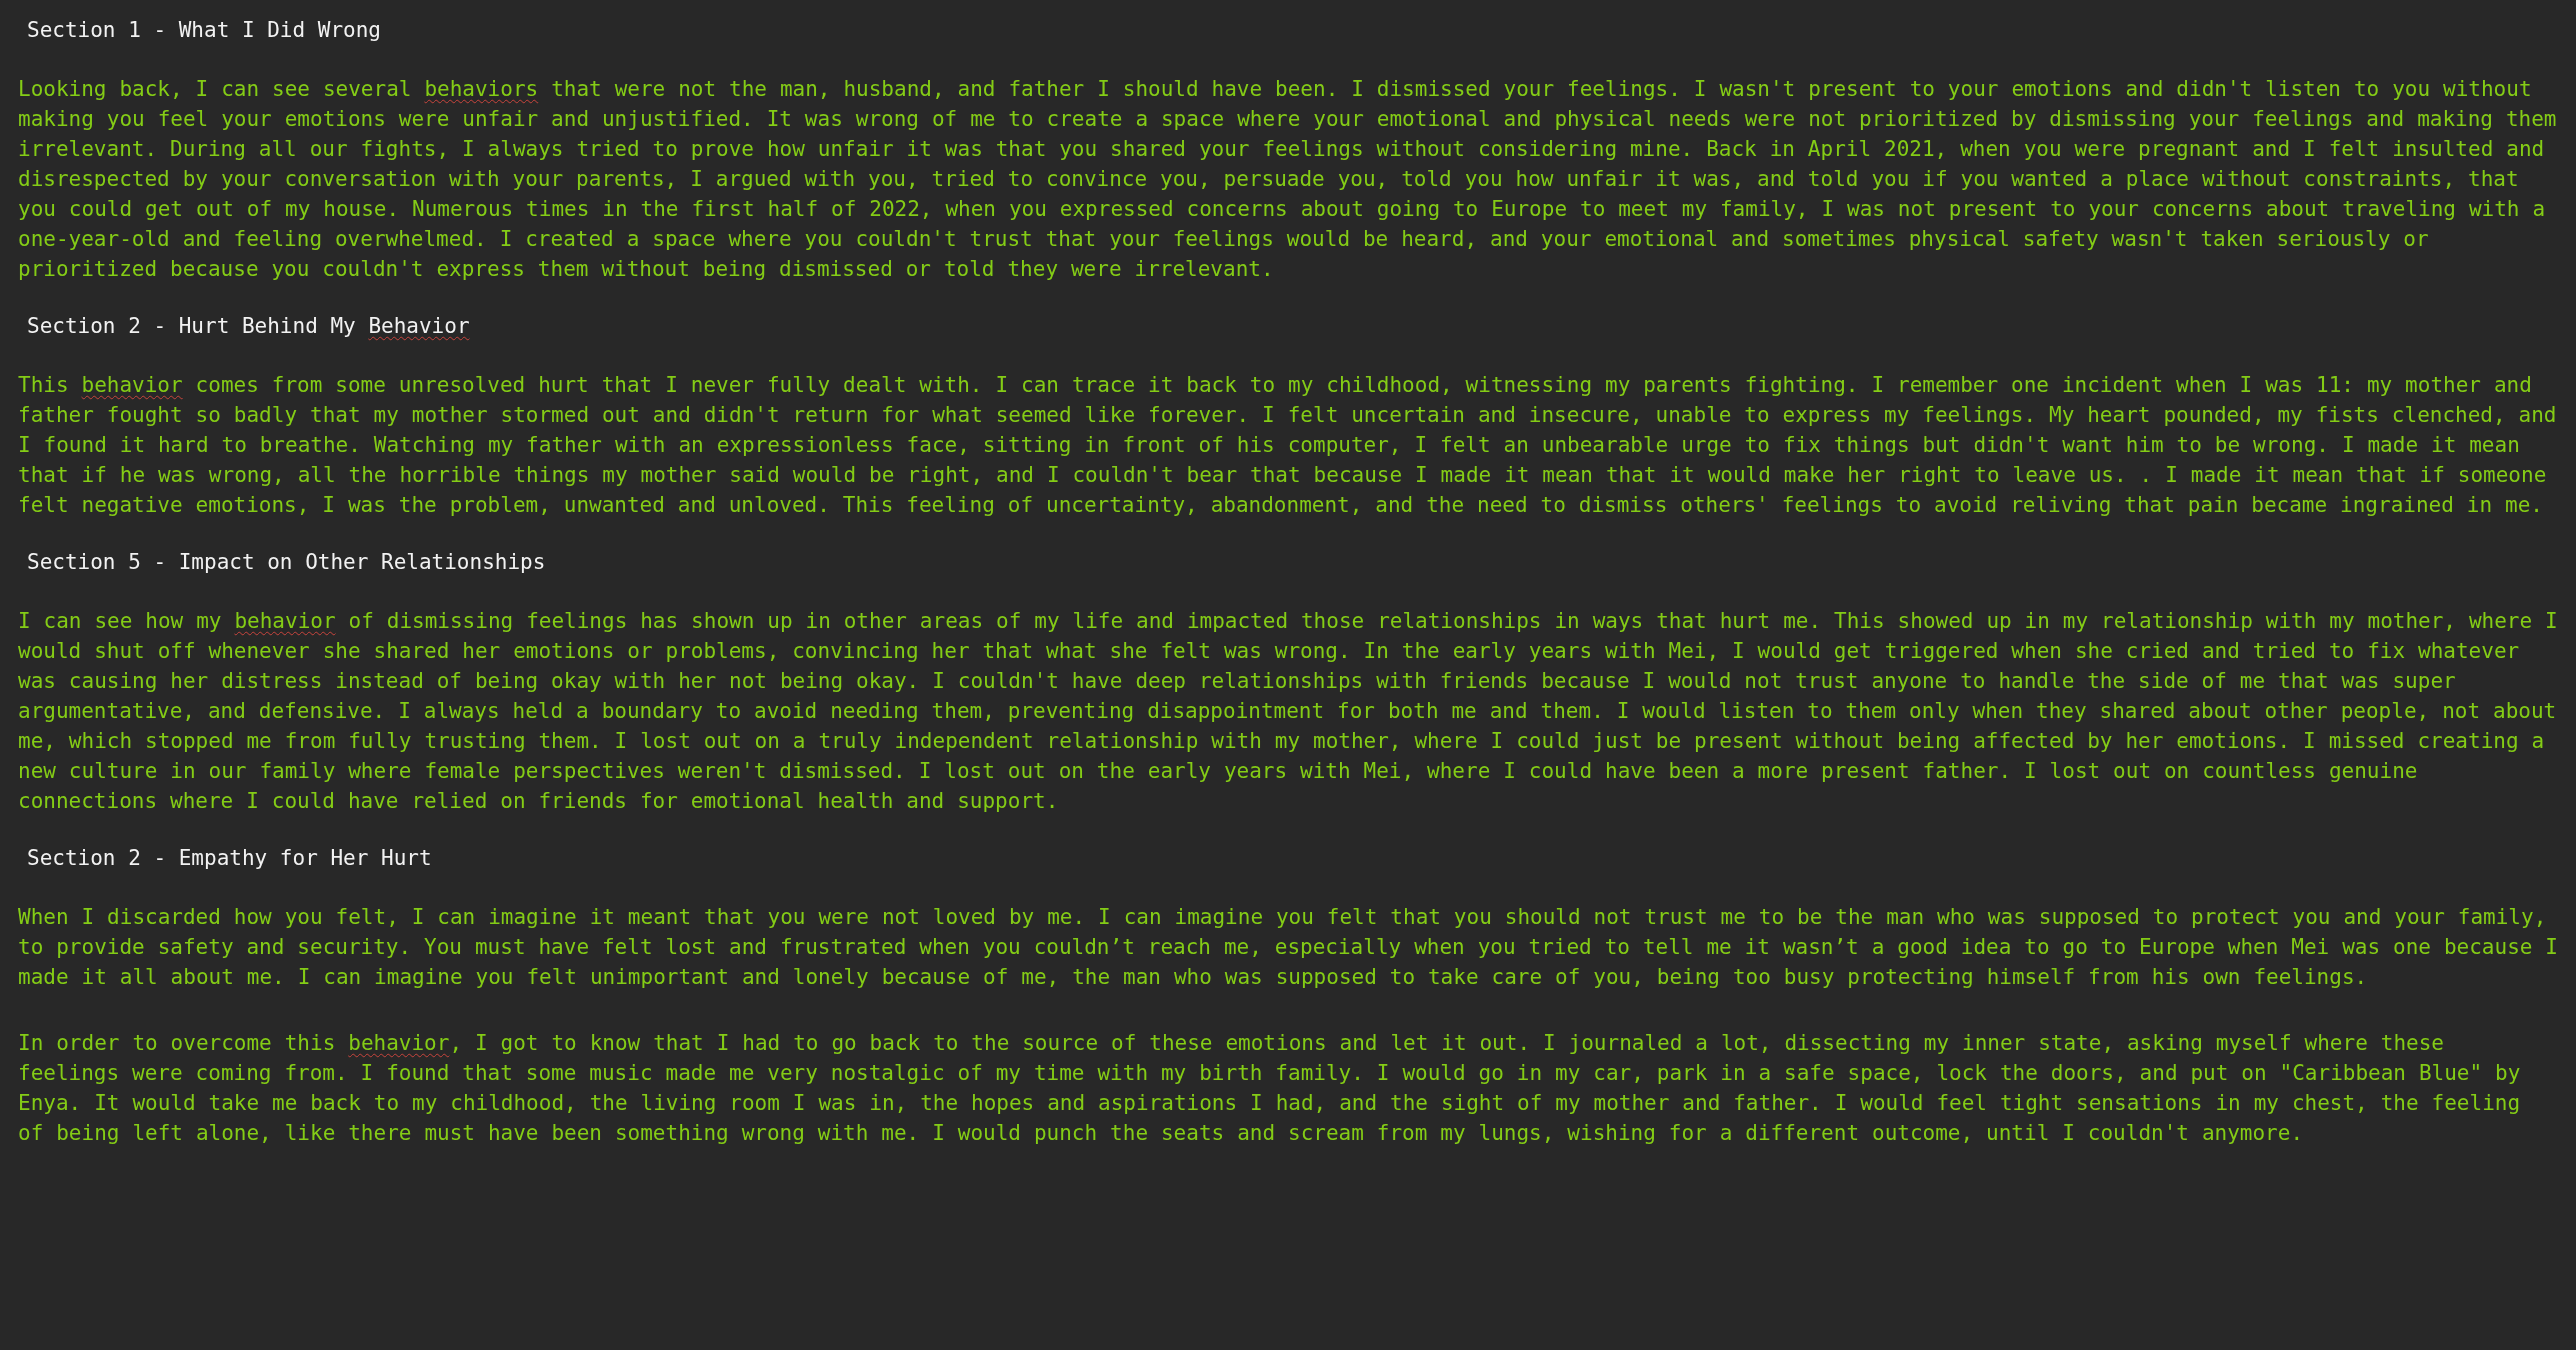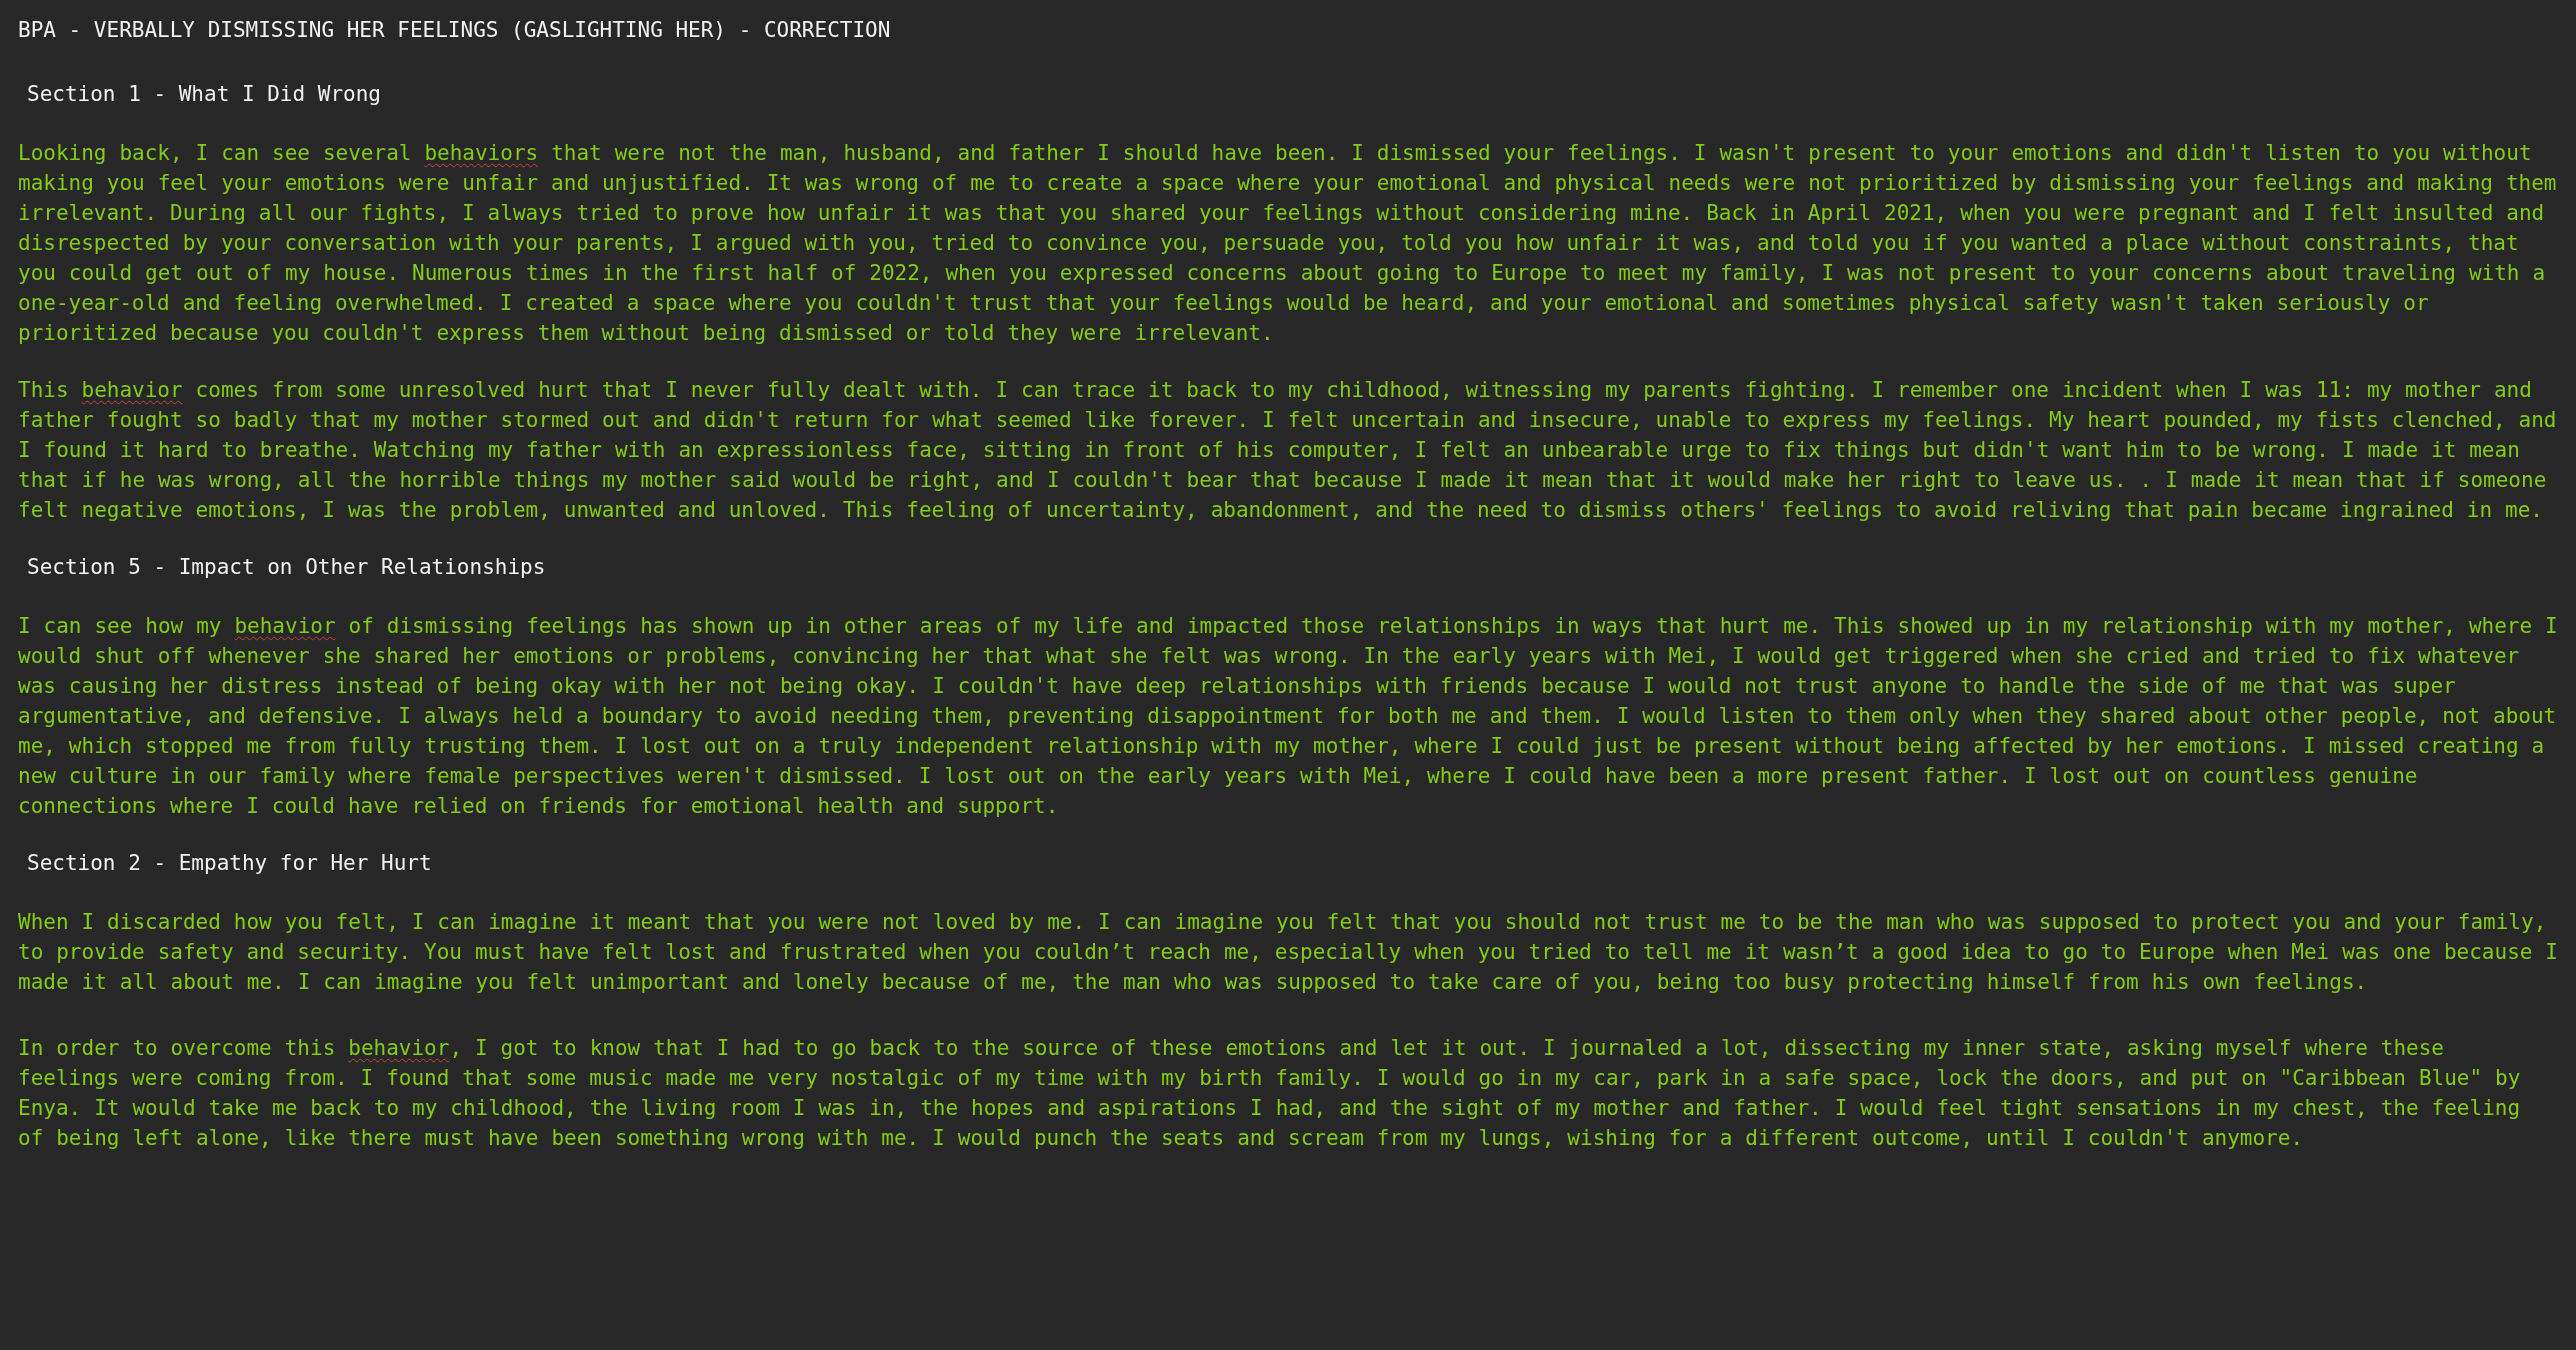--- a/index.html
+++ b/index.html
@@ -53,28 +53,28 @@
     text-decoration-color: #c8443c;
     text-decoration-thickness: 1.4px;
     text-underline-offset: 2.7px;
   }
 </style>
 </head>
 <body>
 
 <div class="doc">
 
-  <h1 class="title">BPA - VERBALLY DISMISSING HER FEELINGS (GASLIGHTING HER) - CORRECTION</h1>
 
   <div class="block">
     <h2 class="section-head">Section 1 - What I Did Wrong</h2>
     <p class="para">Looking back, I can see several <span class="squiggle">behaviors</span> that were not the man, husband, and father I should have been. I dismissed your feelings. I wasn't present to your emotions and didn't listen to you without making you feel your emotions were unfair and unjustified. It was wrong of me to create a space where your emotional and physical needs were not prioritized by dismissing your feelings and making them irrelevant. During all our fights, I always tried to prove how unfair it was that you shared your feelings without considering mine. Back in April 2021, when you were pregnant and I felt insulted and disrespected by your conversation with your parents, I argued with you, tried to convince you, persuade you, told you how unfair it was, and told you if you wanted a place without constraints, that you could get out of my house. Numerous times in the first half of 2022, when you expressed concerns about going to Europe to meet my family, I was not present to your concerns about traveling with a one-year-old and feeling overwhelmed. I created a space where you couldn't trust that your feelings would be heard, and your emotional and sometimes physical safety wasn't taken seriously or prioritized because you couldn't express them without being dismissed or told they were irrelevant.</p>
   </div>
 
   <div class="block">
+    <h2 class="section-head">Section 2 - Hurt Behind My <span class="squiggle">Behavior</span></h2>
     <p class="para">This <span class="squiggle">behavior</span> comes from some unresolved hurt that I never fully dealt with. I can trace it back to my childhood, witnessing my parents fighting. I remember one incident when I was 11: my mother and father fought so badly that my mother stormed out and didn't return for what seemed like forever. I felt uncertain and insecure, unable to express my feelings. My heart pounded, my fists clenched, and I found it hard to breathe. Watching my father with an expressionless face, sitting in front of his computer, I felt an unbearable urge to fix things but didn't want him to be wrong. I made it mean that if he was wrong, all the horrible things my mother said would be right, and I couldn't bear that because I made it mean that it would make her right to leave us. . I made it mean that if someone felt negative emotions, I was the problem, unwanted and unloved. This feeling of uncertainty, abandonment, and the need to dismiss others' feelings to avoid reliving that pain became ingrained in me.</p>
   </div>
 
   <div class="block">
     <h2 class="section-head">Section 5 - Impact on Other Relationships</h2>
     <p class="para">I can see how my <span class="squiggle">behavior</span> of dismissing feelings has shown up in other areas of my life and impacted those relationships in ways that hurt me. This showed up in my relationship with my mother, where I would shut off whenever she shared her emotions or problems, convincing her that what she felt was wrong. In the early years with Mei, I would get triggered when she cried and tried to fix whatever was causing her distress instead of being okay with her not being okay. I couldn't have deep relationships with friends because I would not trust anyone to handle the side of me that was super argumentative, and defensive. I always held a boundary to avoid needing them, preventing disappointment for both me and them. I would listen to them only when they shared about other people, not about me, which stopped me from fully trusting them. I lost out on a truly independent relationship with my mother, where I could just be present without being affected by her emotions. I missed creating a new culture in our family where female perspectives weren't dismissed. I lost out on the early years with Mei, where I could have been a more present father. I lost out on countless genuine connections where I could have relied on friends for emotional health and support.</p>
   </div>
 
   <div class="block">
     <h2 class="section-head">Section 2 - Empathy for Her Hurt</h2>

